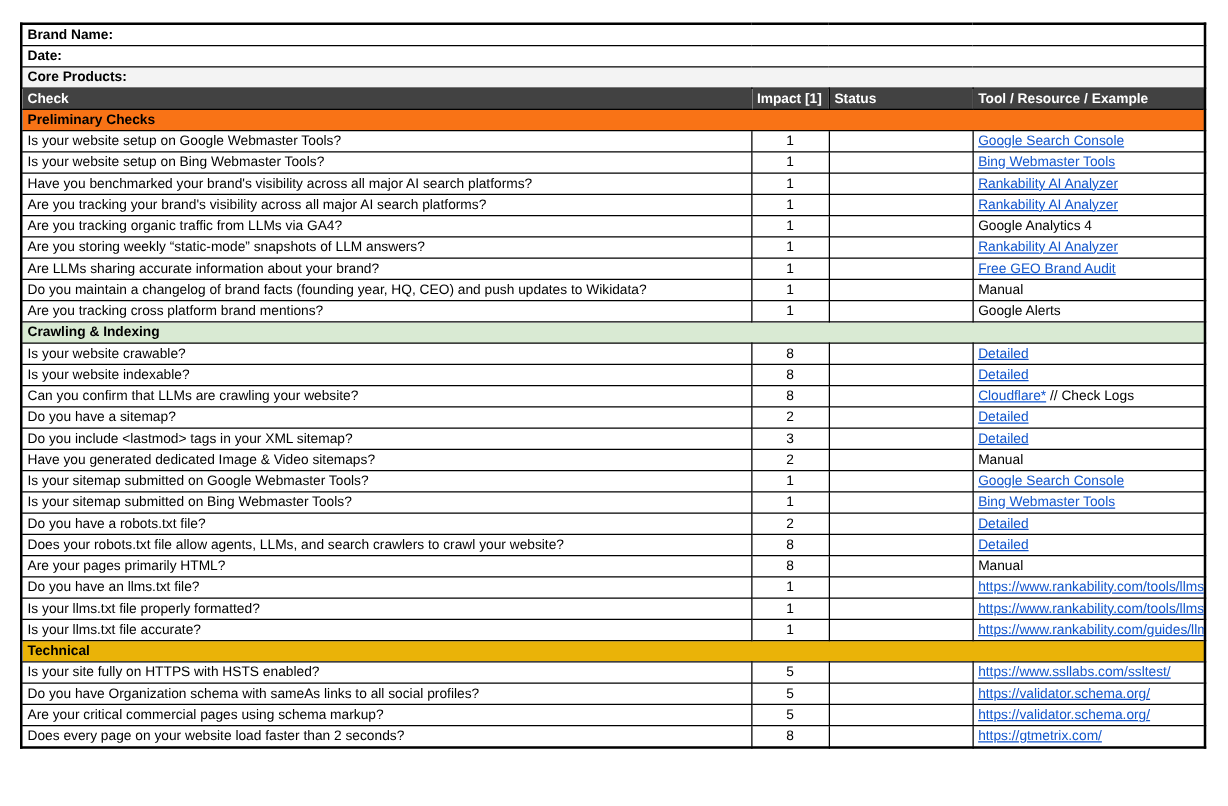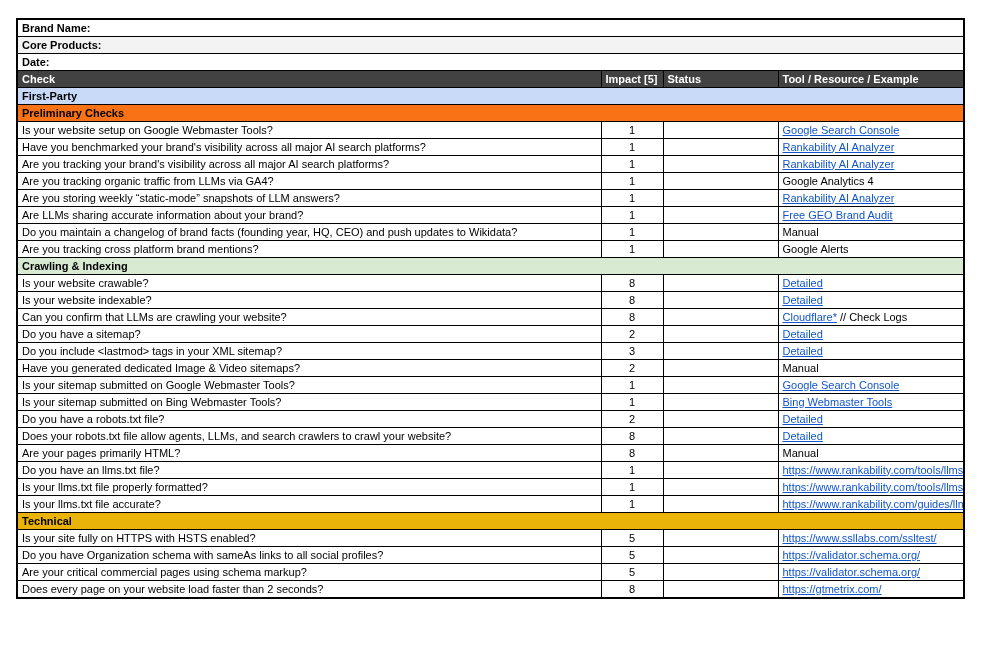--- a/index.html
+++ b/index.html
@@ -67,45 +67,48 @@
     <colgroup>
       <col style="width:584px">
       <col style="width:62px">
       <col style="width:115px">
       <col style="width:186px">
     </colgroup>
     <tbody>
       <tr class="meta-row">
         <td colspan="4">Brand Name:</td>
       </tr>
+      <tr class="meta-row">
+        <td colspan="4">Date:</td>
+      </tr>
       <tr class="meta-row alt">
         <td colspan="4">Core Products:</td>
       </tr>
-      <tr class="meta-row">
-        <td colspan="4">Date:</td>
-      </tr>
       <tr class="head-row">
         <th>Check</th>
-        <th>Impact [5]</th>
+        <th>Impact [1]</th>
         <th>Status</th>
         <th>Tool / Resource / Example</th>
       </tr>
     </tbody>
     <tbody>
         <tr class="section-row">
-          <td colspan="4" style="background-color: rgb(201, 218, 248);">First-Party</td>
-        </tr>
-        <tr class="section-row">
           <td colspan="4" style="background-color: #f97316;">Preliminary Checks</td>
         </tr>
         <tr class="check-row">
           <td class="check-cell">Is your website setup on Google Webmaster Tools?</td>
           <td class="impact-cell">1</td>
           <td class="status-cell"></td>
           <td class="tool-cell"><a>Google Search Console</a></td>
+        </tr>
+        <tr class="check-row">
+          <td class="check-cell">Is your website setup on Bing Webmaster Tools?</td>
+          <td class="impact-cell">1</td>
+          <td class="status-cell"></td>
+          <td class="tool-cell"><a>Bing Webmaster Tools</a></td>
         </tr>
         <tr class="check-row">
           <td class="check-cell">Have you benchmarked your brand's visibility across all major AI search platforms?</td>
           <td class="impact-cell">1</td>
           <td class="status-cell"></td>
           <td class="tool-cell"><a>Rankability AI Analyzer</a></td>
         </tr>
         <tr class="check-row">
           <td class="check-cell">Are you tracking your brand's visibility across all major AI search platforms?</td>
           <td class="impact-cell">1</td>

